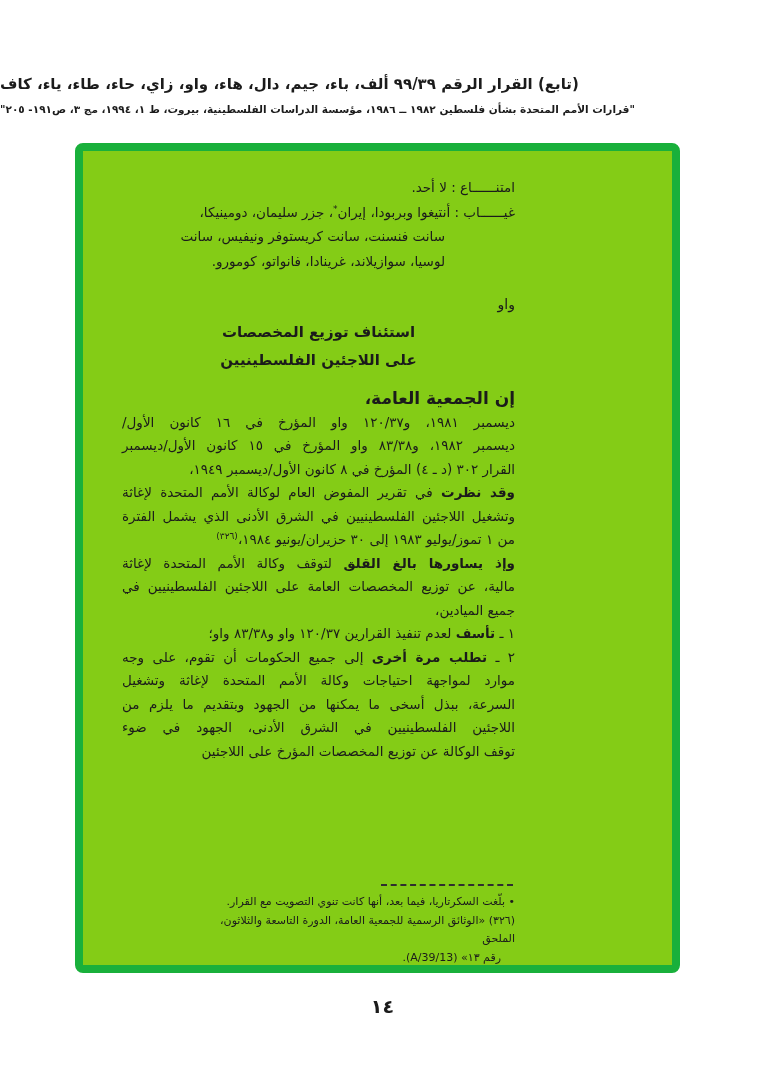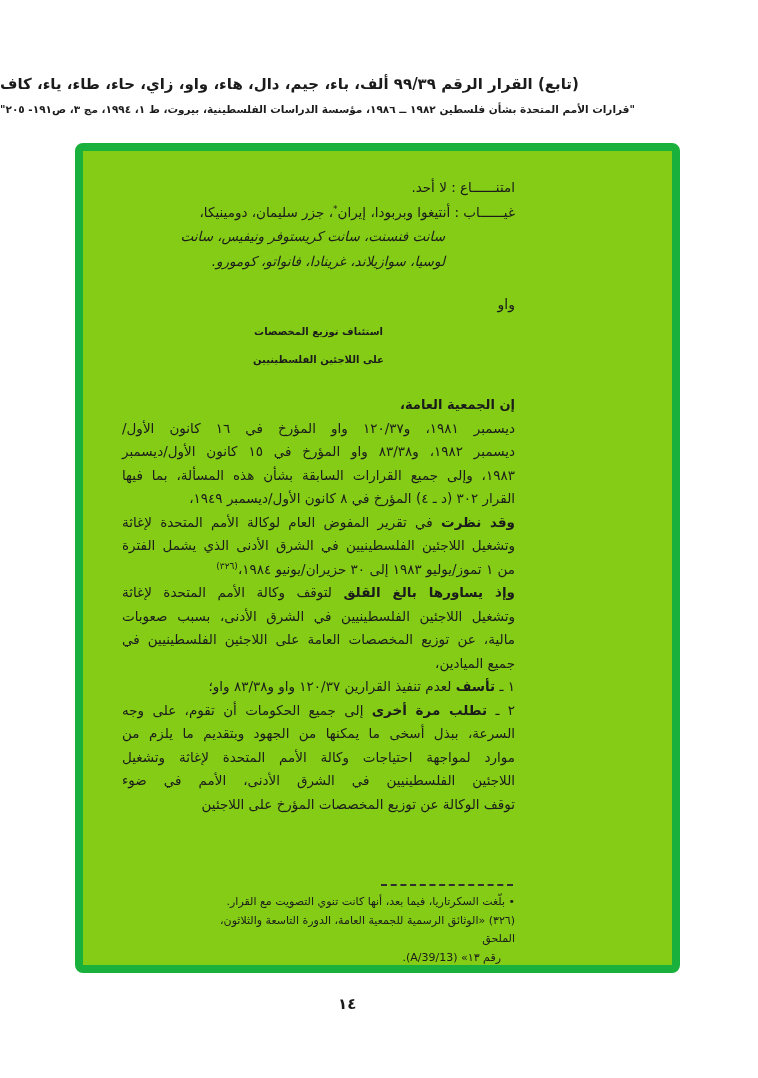--- a/index.html
+++ b/index.html
@@ -17,36 +17,36 @@
     position:absolute;left:75px;top:143px;width:605px;height:830px;
     box-sizing:border-box;border:8px solid #19b03b;border-radius:8px;
     background:#84cc16;
   }
   .content{padding:24px 157px 0 39px;}
   
   .line{font-size:13.5px;line-height:24.5px;text-align:right;white-space:normal;}
   .para .line{line-height:23.5px;}
   .jline{text-align:justify;text-align-last:justify;}
   .rline{text-align:right;text-align-last:right;}
-  .vindent{padding-right:70px;font-style:italic;}
+  .vindent{padding-right:70px;}
   b{font-weight:700;}
   sup{font-size:9px;line-height:0;}
   
   .section-letter{text-align:right;font-size:14px;line-height:28px;margin-top:17px;}
-  .title-line{text-align:center;font-weight:bold;font-size:10px;line-height:28px;}
-  .intro{font-weight:bold;font-size:13px;line-height:23.5px;margin-top:19px;text-align:right;}
+  .title-line{text-align:center;font-weight:bold;font-size:15px;line-height:28px;}
+  .intro{font-weight:bold;font-size:17px;line-height:23.5px;margin-top:13px;text-align:right;}
   
   .footnotes{position:absolute;top:733px;right:157px;width:330px;}
   .fn-divider{width:132px;border-top:2px dashed #2f2f2f;margin:0 2px 7px 0;}
   .footnotes .line{font-size:11px;line-height:18.5px;}
   .fn-indent{padding-right:14px;}
   
   .pagenum{
-    position:absolute;top:995px;left:338px;width:56px;text-align:left;
-    font-size:15px;font-weight:bold;
+    position:absolute;top:995px;left:338px;width:56px;text-align:right;
+    font-size:19px;font-weight:bold;
   }
 </style>
 </head>
 <body>
 
 <div class="header">
   <div class="h1">(تابع) القرار الرقم ٩٩/٣٩ ألف، باء، جيم، دال، هاء، واو، زاي، حاء، طاء، ياء، كاف</div>
   <div class="h2">"قرارات الأمم المتحدة بشأن فلسطين ١٩٨٢ ــ ١٩٨٦، مؤسسة الدراسات الفلسطينية، بيروت، ط ١، ١٩٩٤، مج ٣، ص١٩١- ٢٠٥"</div>
 </div>
 
@@ -59,42 +59,40 @@
         <div class="line rline vindent">لوسيا، سوازيلاند، غرينادا، فانواتو، كومورو.</div>
       </div>
     <div class="section-letter">واو</div>
     <div class="title-line">استئناف توزيع المخصصات</div>
     <div class="title-line">على اللاجئين الفلسطينيين</div>
     <div class="intro">إن الجمعية العامة،</div>
     <div id="paragraphs">
         <div class="para">
           <div class="line jline">ديسمبر ١٩٨١، و١٢٠/٣٧ واو المؤرخ في ١٦ كانون الأول/</div>
           <div class="line jline">ديسمبر ١٩٨٢، و٨٣/٣٨ واو المؤرخ في ١٥ كانون الأول/ديسمبر</div>
-          <div class="line jline">١٩٨٣، وإلى جميع القرارات السابقة بشأن هذه المسألة، بما فيها</div>
           <div class="line rline">القرار ٣٠٢ (د ـ ٤) المؤرخ في ٨ كانون الأول/ديسمبر ١٩٤٩،</div>
         </div>
         <div class="para">
           <div class="line jline"><b>وقد نظرت</b> في تقرير المفوض العام لوكالة الأمم المتحدة لإغاثة</div>
           <div class="line jline">وتشغيل اللاجئين الفلسطينيين في الشرق الأدنى الذي يشمل الفترة</div>
           <div class="line rline">من ١ تموز/يوليو ١٩٨٣ إلى ٣٠ حزيران/يونيو ١٩٨٤،<sup>(٣٢٦)</sup></div>
         </div>
         <div class="para">
           <div class="line jline"><b>وإذ يساورها بالغ القلق</b> لتوقف وكالة الأمم المتحدة لإغاثة</div>
-          <div class="line jline">وتشغيل اللاجئين الفلسطينيين في الشرق الأدنى، بسبب صعوبات</div>
           <div class="line jline">مالية، عن توزيع المخصصات العامة على اللاجئين الفلسطينيين في</div>
           <div class="line rline">جميع الميادين،</div>
         </div>
         <div class="para">
           <div class="line rline">١ ـ <b>تأسف</b> لعدم تنفيذ القرارين ١٢٠/٣٧ واو و٨٣/٣٨ واو؛</div>
         </div>
         <div class="para">
           <div class="line jline">٢ ـ <b>تطلب مرة أخرى</b> إلى جميع الحكومات أن تقوم، على وجه</div>
+          <div class="line jline">موارد لمواجهة احتياجات وكالة الأمم المتحدة لإغاثة وتشغيل</div>
           <div class="line jline">السرعة، ببذل أسخى ما يمكنها من الجهود وبتقديم ما يلزم من</div>
-          <div class="line jline">موارد لمواجهة احتياجات وكالة الأمم المتحدة لإغاثة وتشغيل</div>
-          <div class="line jline">اللاجئين الفلسطينيين في الشرق الأدنى، الأمم في ضوء</div>
+          <div class="line jline">اللاجئين الفلسطينيين في الشرق الأدنى، الجهود في ضوء</div>
           <div class="line rline">توقف الوكالة عن توزيع المخصصات المؤرخ على اللاجئين</div>
         </div>
       </div>
   </div>
   <div class="footnotes">
     <div class="fn-divider"></div>
     <div id="fnlist">
         <div>
           <div class="line rline">•  بلّغت السكرتاريا، فيما بعد، أنها كانت تنوي التصويت مع القرار.</div>
         </div>

